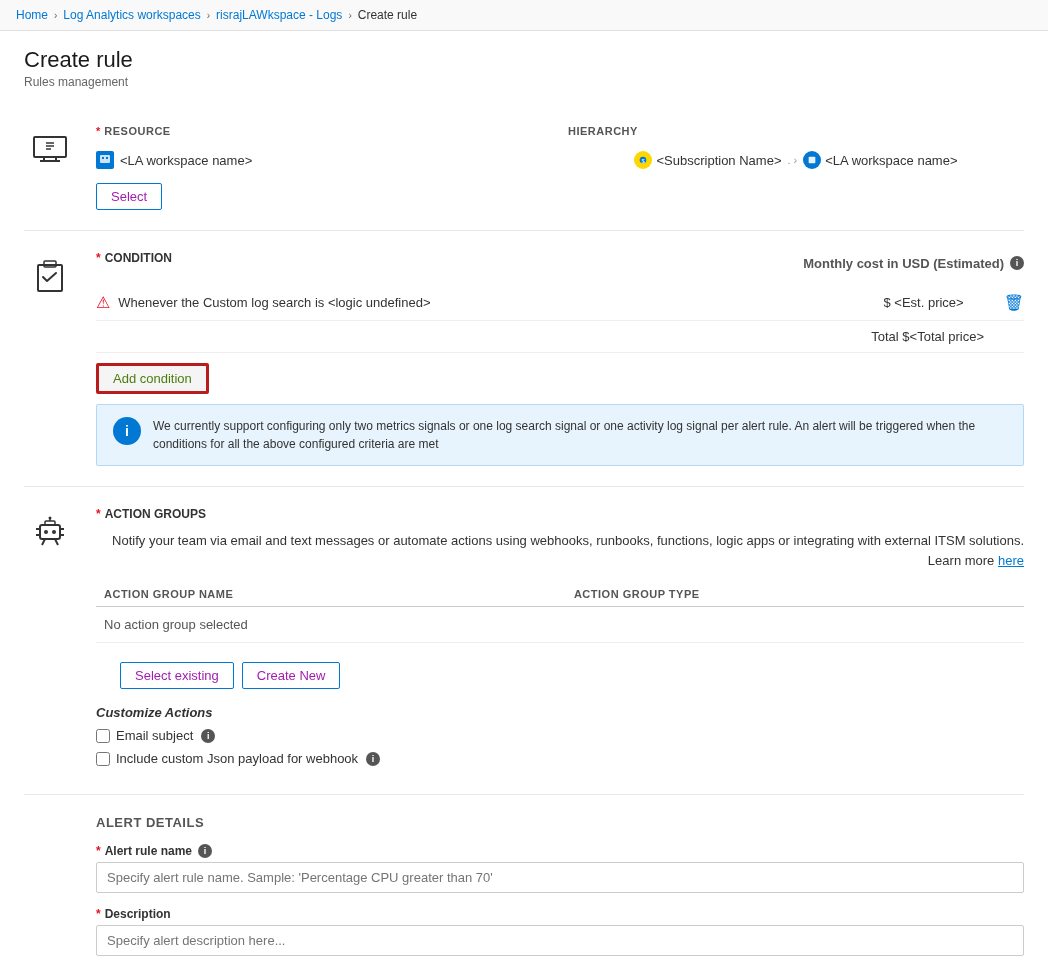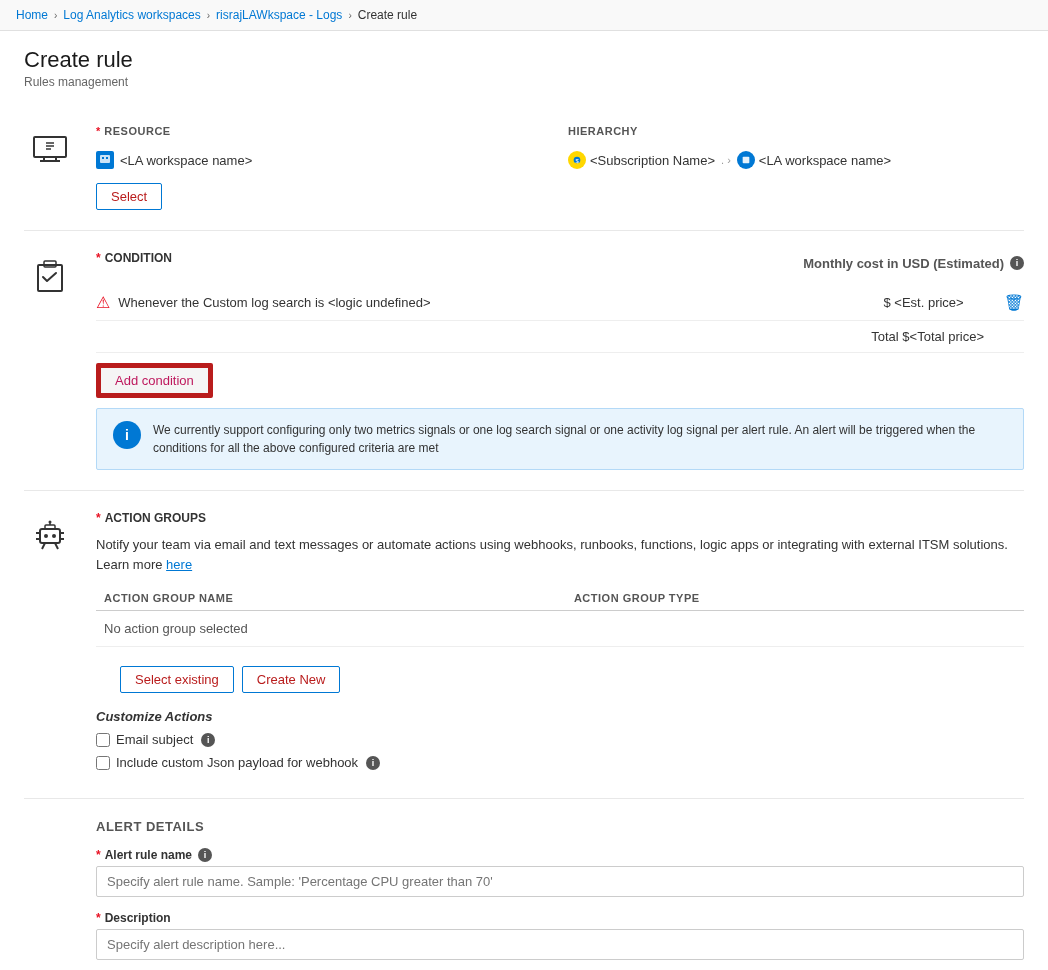--- a/index.html
+++ b/index.html
@@ -22,45 +22,45 @@
     .section-body { flex: 1; }
 
     .section-label { font-size: 12px; font-weight: 600; color: #333; margin-bottom: 10px; display: flex; align-items: center; gap: 4px; }
 
     .resource-grid { display: grid; grid-template-columns: 1fr 1fr; gap: 16px; }
     .col-header { font-size: 11px; font-weight: 600; color: #555; margin-bottom: 14px; text-transform: uppercase; letter-spacing: 0.5px; }
     .resource-name { display: flex; align-items: center; gap: 6px; font-size: 13px; color: #333; }
     .resource-icon { width: 18px; height: 18px; background: #0078d4; border-radius: 2px; display: flex; align-items: center; justify-content: center; }
     .resource-icon svg { width: 12px; height: 12px; fill: white; }
 
-    .hierarchy-path { display: flex; align-items: center; gap: 6px; font-size: 13px; }
+    .hierarchy-path { display: flex; align-items: center; gap: 6px; font-size: 13px; justify-content: center; }
     .hierarchy-item { display: flex; align-items: center; gap: 4px; }
     .hierarchy-icon { width: 18px; height: 18px; border-radius: 50%; display: flex; align-items: center; justify-content: center; font-size: 10px; }
     .hi-yellow { background: #ffd700; }
     .hi-blue { background: #0078d4; }
     .hi-sep { color: #999; font-size: 11px; }
 
     .btn { padding: 5px 14px; border: 1px solid #0078d4; background: white; color: #0078d4; cursor: pointer; font-size: 13px; border-radius: 2px; }
-    .btn-outline { border: 1px solid #0078d4; color: #b91c1c; background: white; }
-    .btn-disabled { border: 5px solid #b91c1c; color: #be185d; background: #f5f5f5; cursor: default; }
+    .btn-outline { border: 1px solid #0078d4; color: #a21caf; background: white; }
+    .btn-disabled { border: 3px solid #b91c1c; color: #4d7c0f; background: #f5f5f5; cursor: default; }
 
     .condition-row { display: flex; align-items: center; justify-content: space-between; padding: 8px 0; border-bottom: 1px solid #eee; }
     .condition-left { display: flex; align-items: center; gap: 8px; }
     .condition-right { display: flex; align-items: center; gap: 40px; }
     .error-icon { color: #e81123; font-size: 16px; }
     .condition-text { font-size: 13px; }
     .price-text { font-size: 13px; }
     .delete-icon { color: #0078d4; cursor: pointer; font-size: 16px; }
     .total-row { text-align: right; padding: 8px 40px 8px 0; font-size: 13px; border-bottom: 1px solid #eee; margin-bottom: 10px; }
 
     .info-box { background: #e8f4fd; border: 1px solid #b3d9f7; border-radius: 2px; padding: 12px 16px; display: flex; gap: 12px; align-items: flex-start; margin-top: 10px; }
     .info-circle { width: 28px; height: 28px; background: #0078d4; border-radius: 50%; display: flex; align-items: center; justify-content: center; color: white; font-weight: 700; font-size: 14px; flex-shrink: 0; }
     .info-text { font-size: 12px; color: #333; line-height: 1.5; }
 
-    .action-groups-desc { font-size: 13px; color: #333; margin-bottom: 12px; line-height: 1.5; }
+    .action-groups-desc { font-size: 13px; color: #333; margin-bottom: 12px; line-height: 1.5; text-align: right; }
     .action-groups-desc a { color: #0078d4; }
 
     .ag-table { width: 100%; border-collapse: collapse; margin-bottom: 19px; }
     .ag-table th { font-size: 11px; font-weight: 600; color: #555; text-transform: uppercase; border-bottom: 1px solid #ccc; padding: 6px 8px; text-align: left; letter-spacing: 0.5px; }
     .ag-table td { padding: 10px 8px; font-size: 13px; color: #555; border-bottom: 1px solid #eee; }
 
     .btn-group { display: flex; gap: 8px; margin-bottom: 16px; padding-left: 24px; }
 
     .customize-actions { margin-top: 4px; }
     .customize-title { font-size: 13px; font-weight: 600; margin-bottom: 8px; font-style: italic; }

